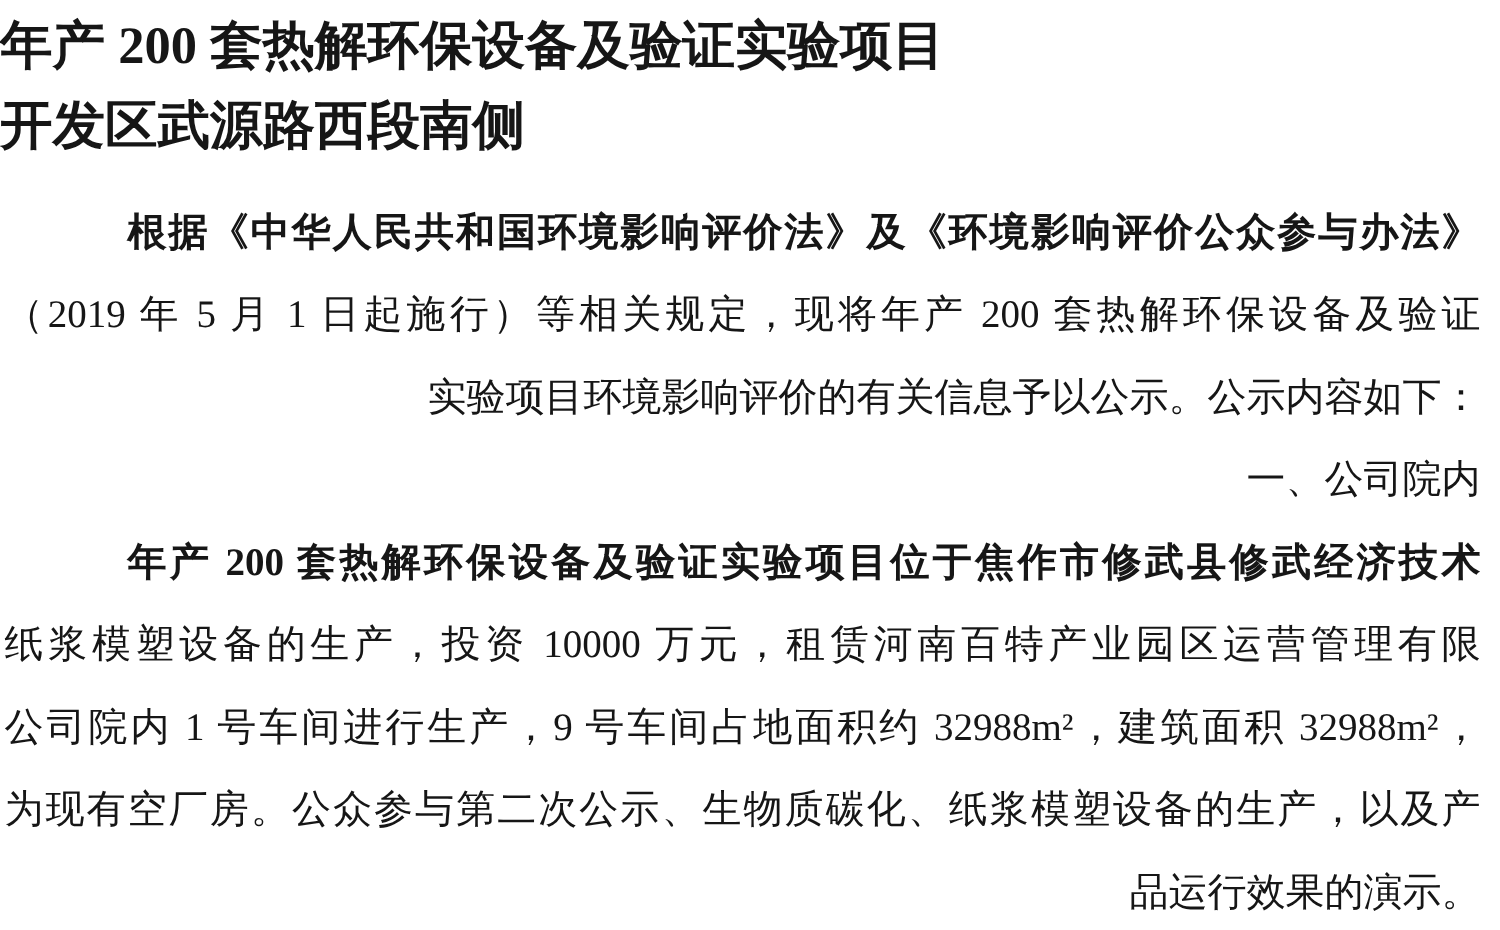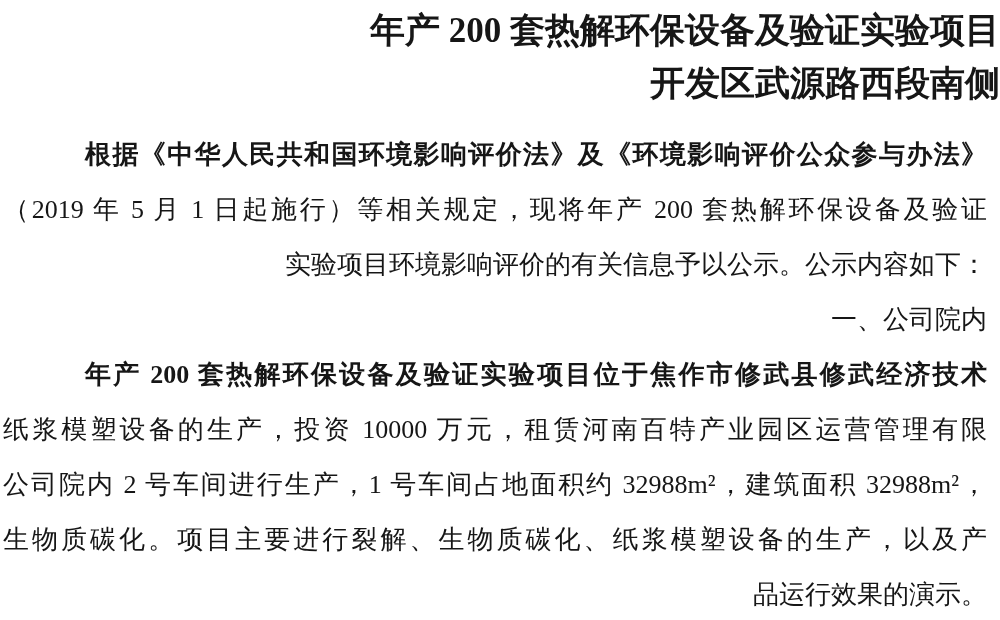--- a/index.html
+++ b/index.html
@@ -16,21 +16,21 @@
     color: #161616;
     font-family: "Liberation Serif", "DejaVu Serif", serif;
   }
   .title-block {
     padding-top: 4px;
   }
   .title-line {
     font-size: 35px;
     line-height: 53px;
     font-weight: bold;
-    text-align: right;
+    text-align: left;
     white-space: nowrap;
   }
   .body-block {
     margin-top: 17px;
     padding-left: 3px;
     padding-right: 13px;
     font-size: 26px;
     line-height: 55px;
   }
   .line {
@@ -55,18 +55,18 @@
     <div class="title-line">开发区武源路西段南侧</div>
   </div>
 
   <div class="body-block">
     <div class="line indent fill">根据《中华人民共和国环境影响评价法》及《环境影响评价公众参与办法》</div>
     <div class="line fill">（2019 年 5 月 1 日起施行）等相关规定，现将年产 200 套热解环保设备及验证</div>
     <div class="line">实验项目环境影响评价的有关信息予以公示。公示内容如下：</div>
     <div class="line">一、公司院内</div>
     <div class="line indent fill">年产 200 套热解环保设备及验证实验项目位于焦作市修武县修武经济技术</div>
     <div class="line fill">纸浆模塑设备的生产，投资 10000 万元，租赁河南百特产业园区运营管理有限</div>
-    <div class="line fill">公司院内 2 号车间进行生产，1 号车间占地面积约 32988m²，建筑面积 32988m²，</div>
-    <div class="line fill">生物质碳化。项目主要进行裂解、生物质碳化、纸浆模塑设备的生产，以及产</div>
+    <div class="line fill">公司院内 1 号车间进行生产，9 号车间占地面积约 32988m²，建筑面积 32988m²，</div>
+    <div class="line fill">为现有空厂房。公众参与第二次公示、生物质碳化、纸浆模塑设备的生产，以及产</div>
     <div class="line">品运行效果的演示。</div>
   </div>
 
 </div>
 
 </body></html>

